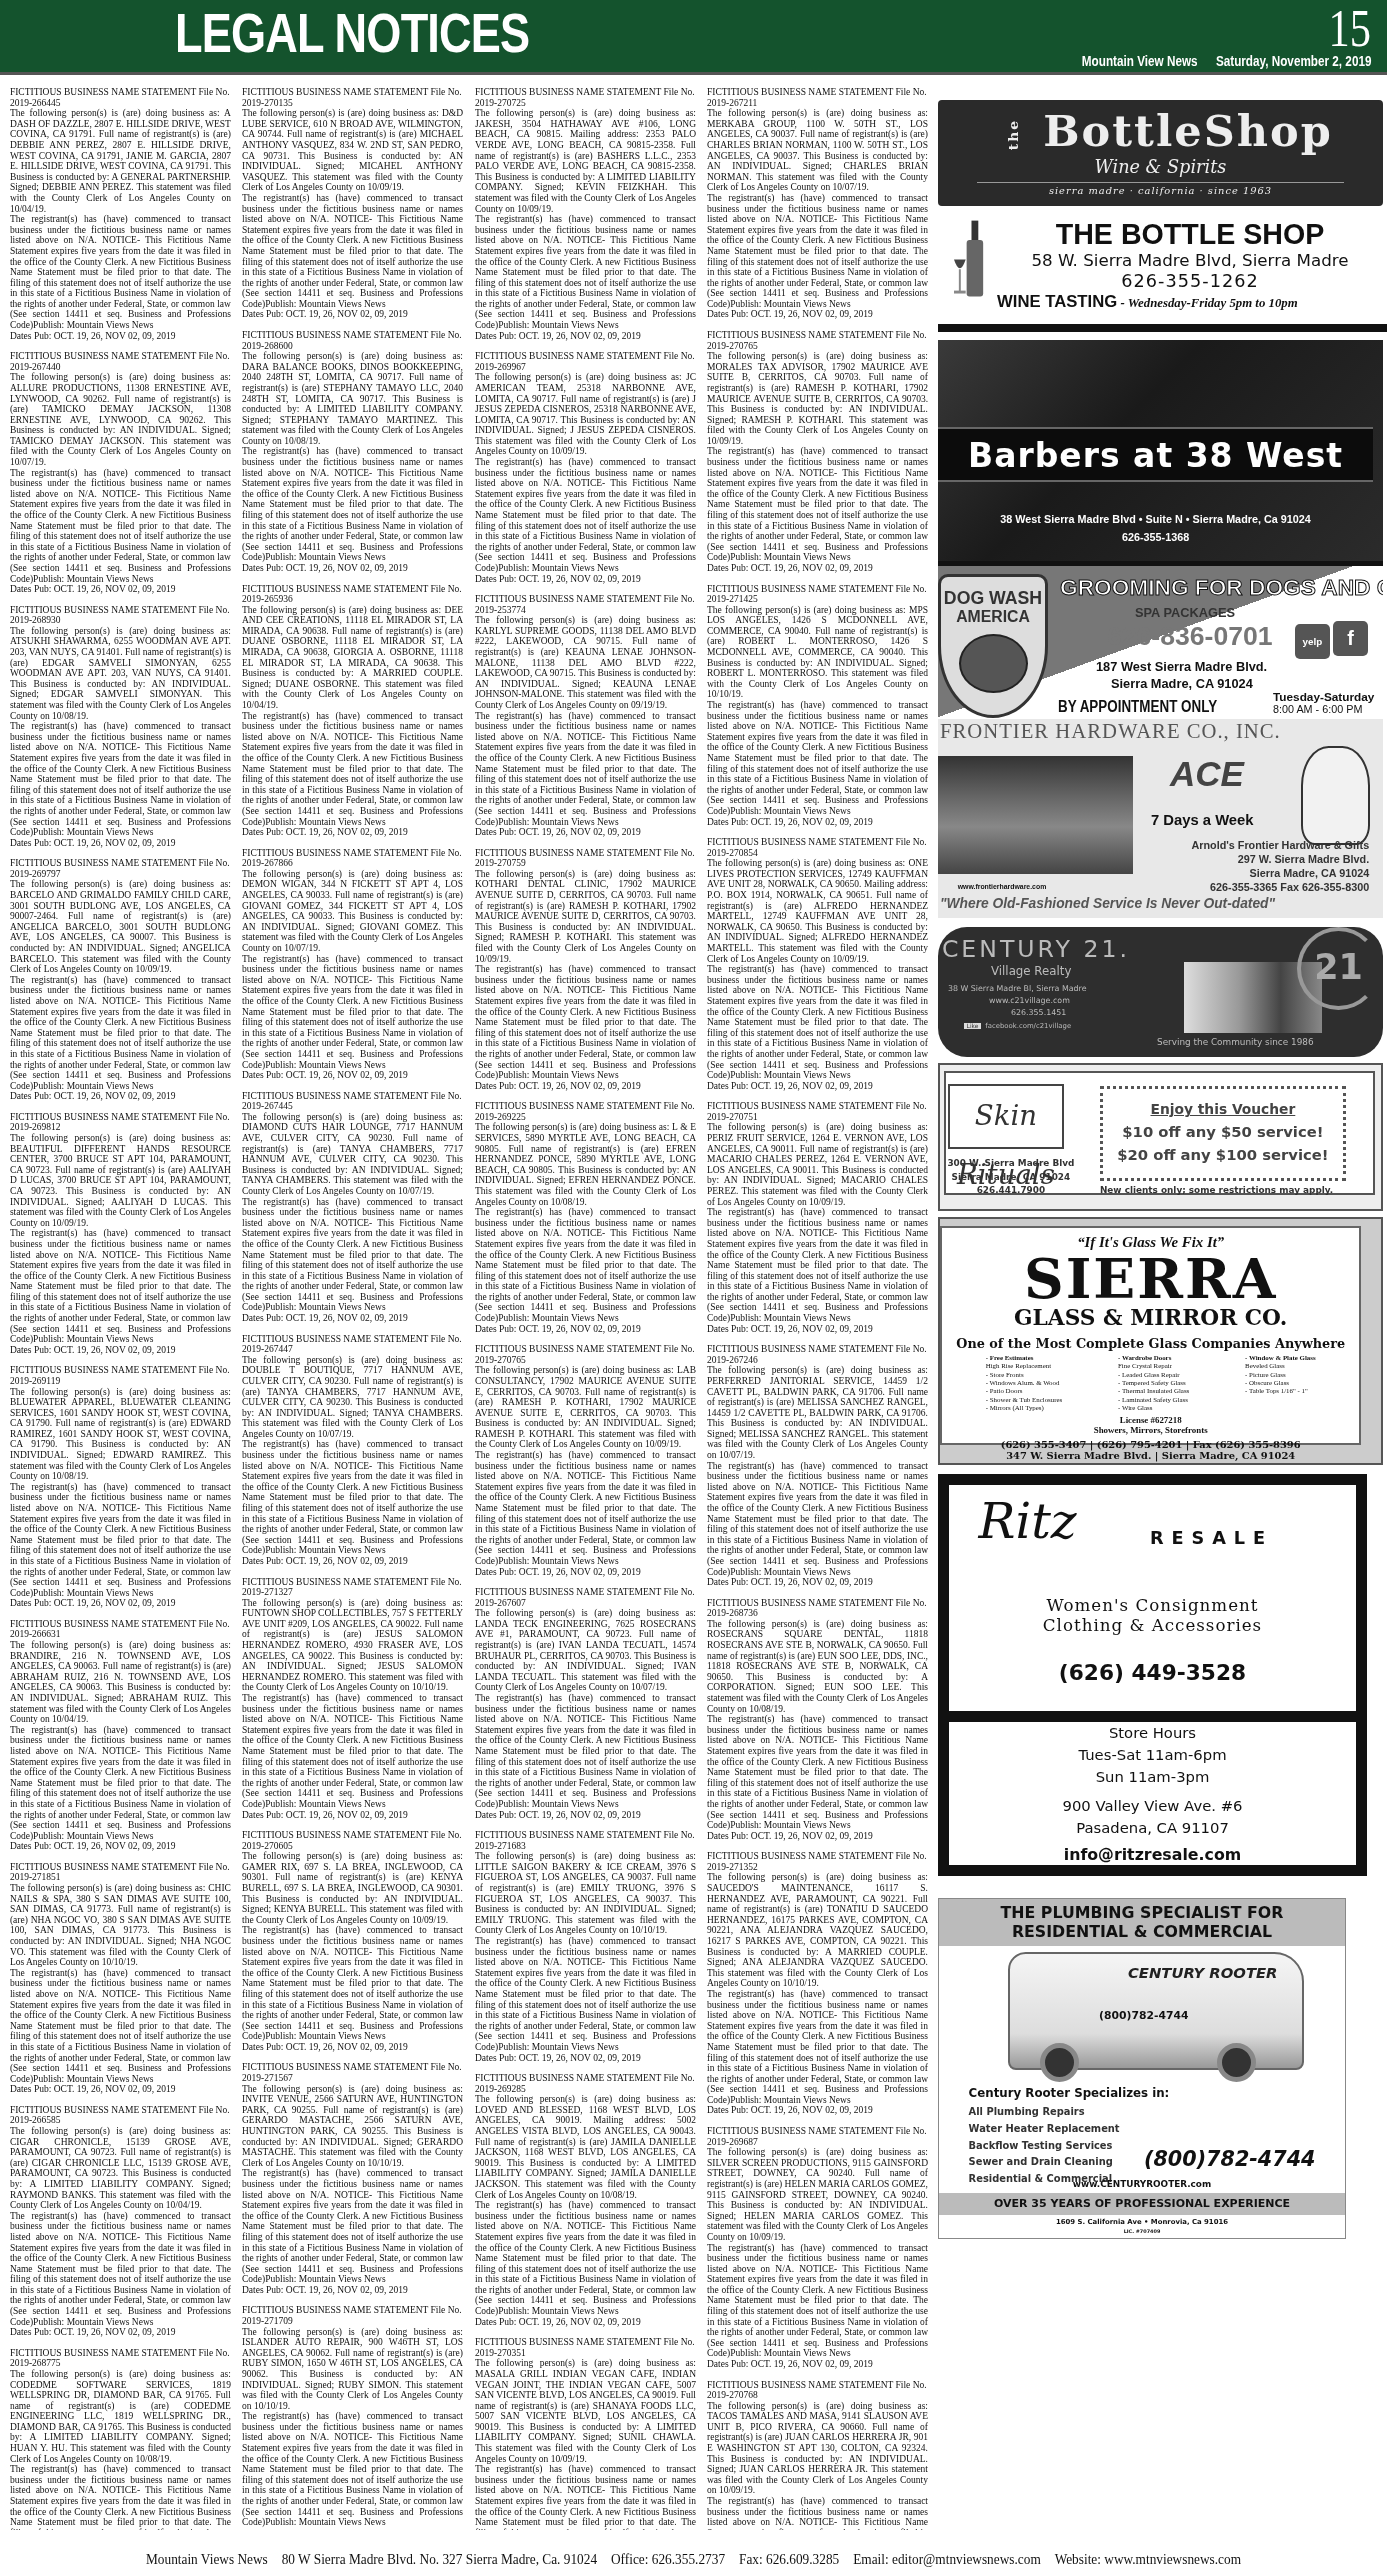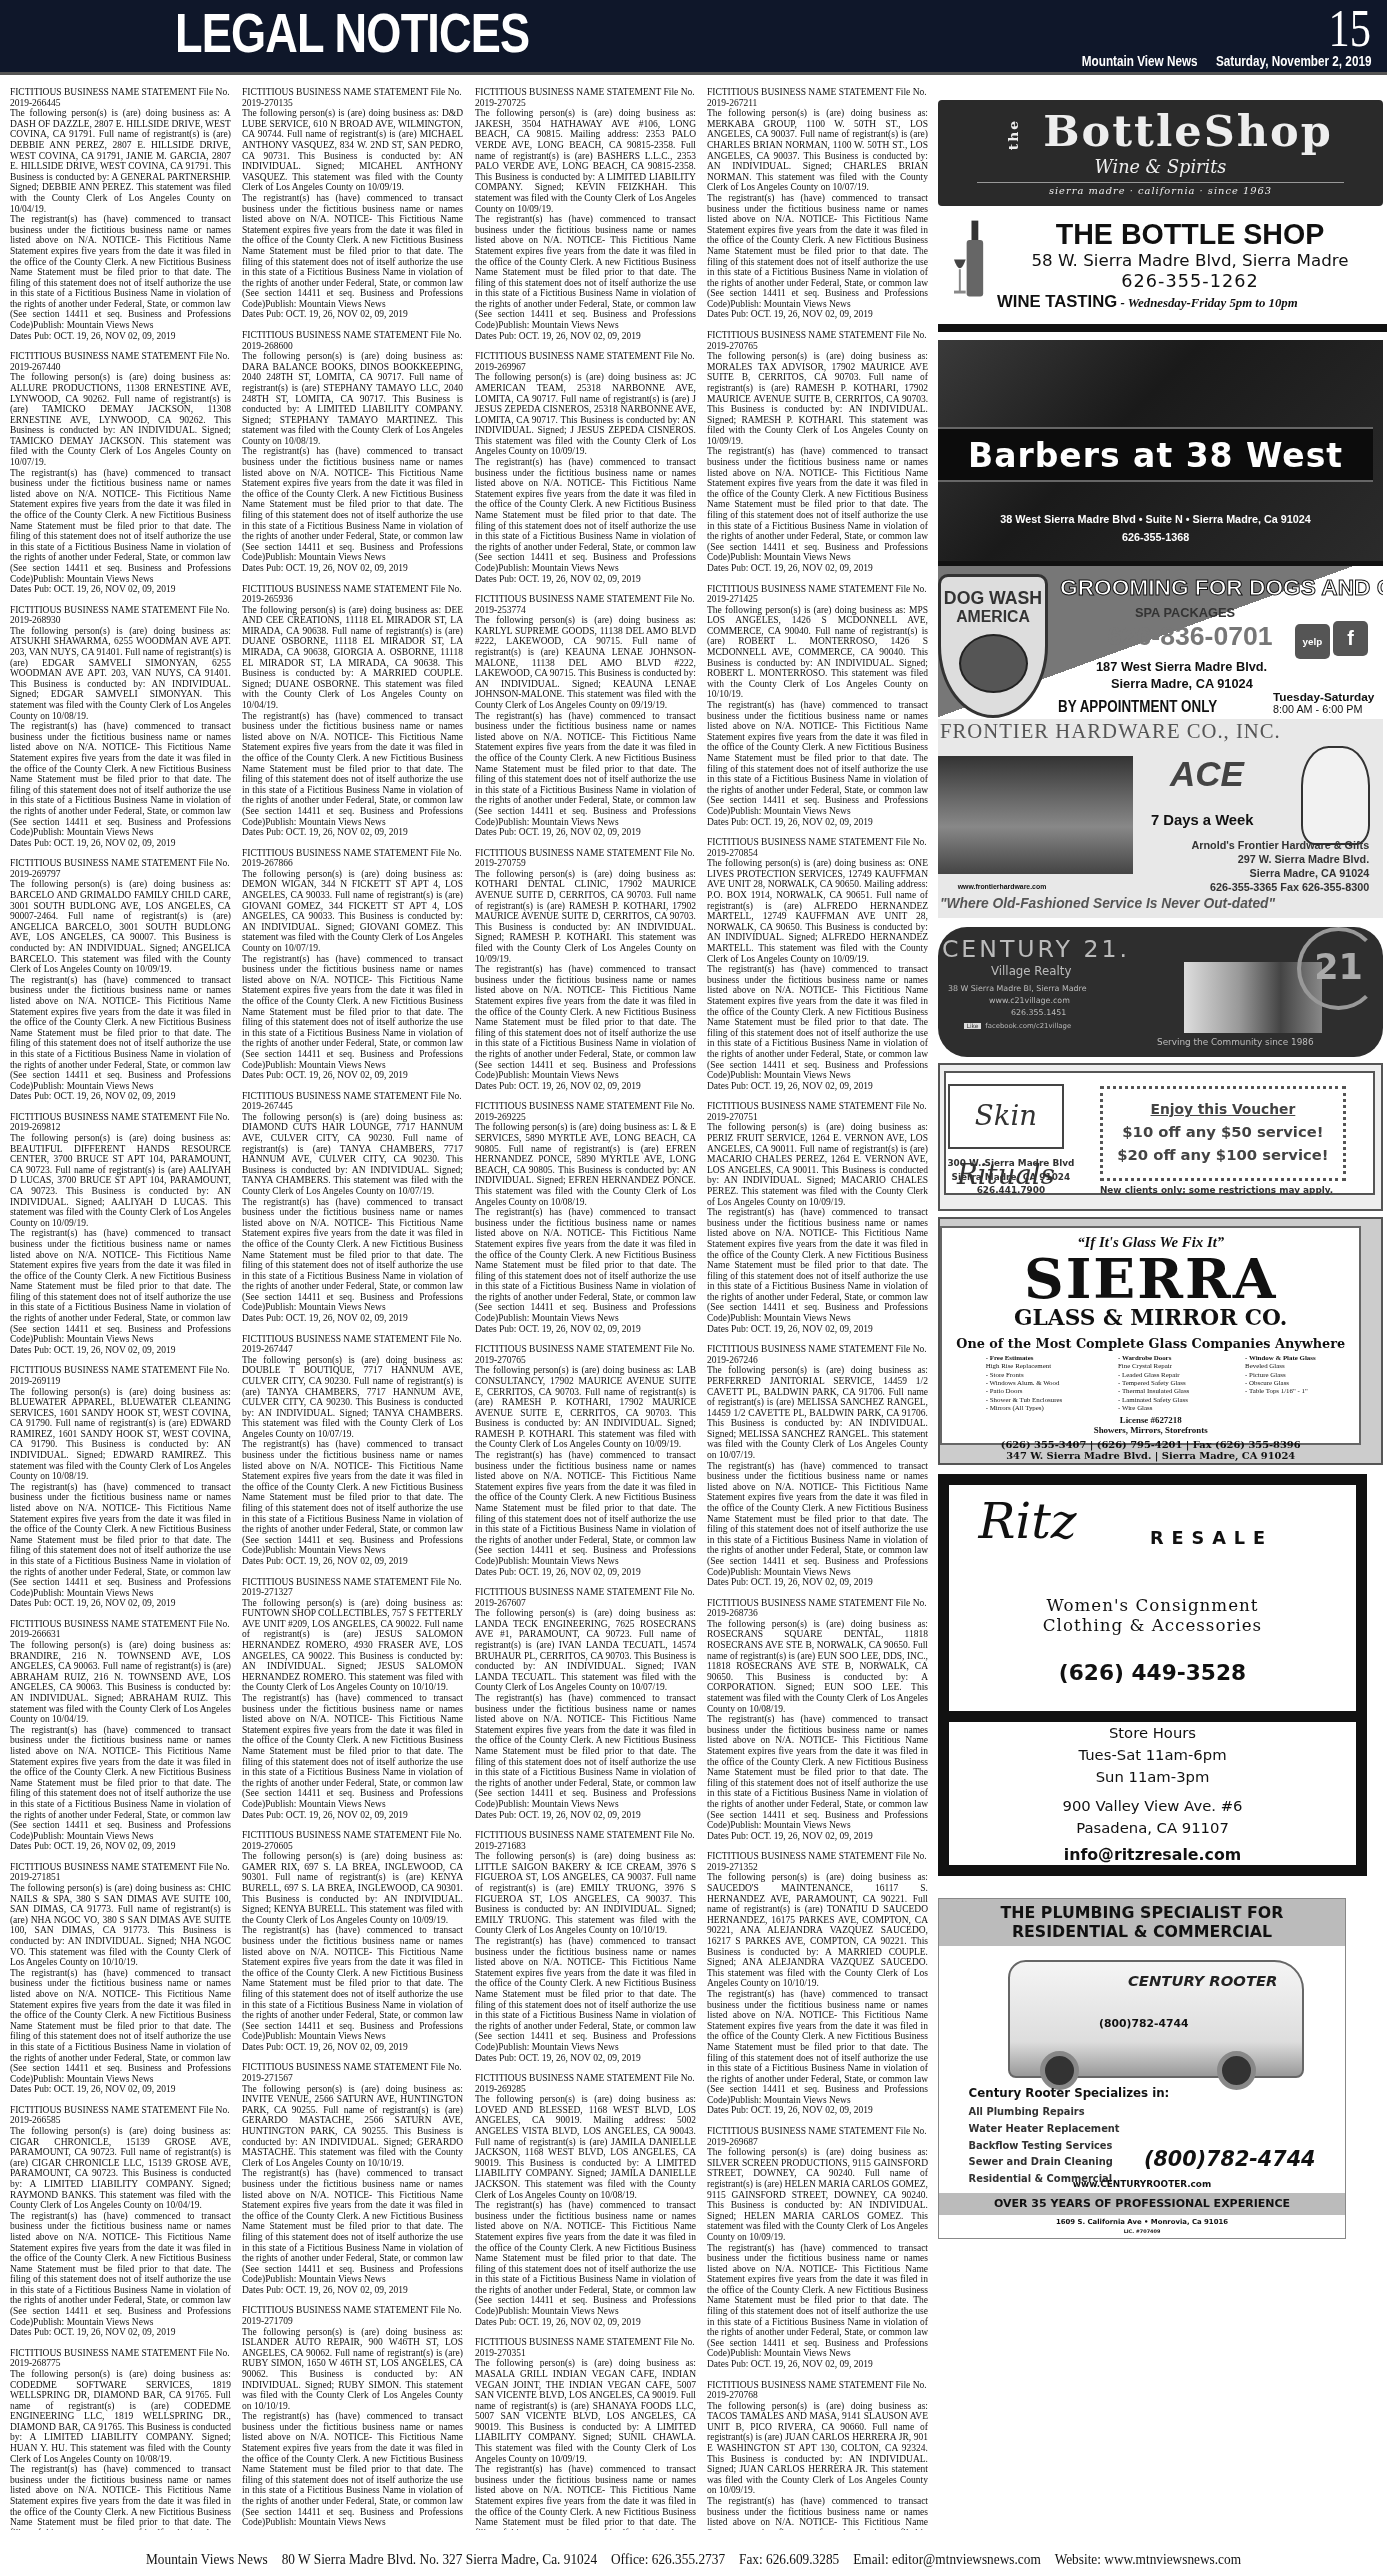--- a/index.html
+++ b/index.html
@@ -1,19 +1,19 @@
 <!DOCTYPE html>
 <html><head>
 <meta charset="utf-8">
 <style>
   * { box-sizing: border-box; margin: 0; padding: 0; }
   html, body { width: 1387px; height: 2576px; background: #fff; overflow: hidden; }
   body { font-family: "Liberation Serif", "DejaVu Serif", serif; color: #111; position: relative; }
 
-  .masthead { position: absolute; left: 0; top: 0; width: 1387px; height: 75px; background: #0f172a; border-bottom: 3px solid #555; }
+  .masthead { position: absolute; left: 0; top: 0; width: 1387px; height: 75px; background: #14532d; border-bottom: 3px solid #555; }
   .masthead .title { position: absolute; left: 175px; top: 2px; font-family: "Liberation Sans", "DejaVu Sans", sans-serif; font-weight: bold; font-size: 55px; color: #fff; letter-spacing: -1px; transform: scaleX(0.82); transform-origin: left top; line-height: 63px; }
   .masthead .pageno { position: absolute; right: 15.8px; top: 0px; font-family: "Liberation Serif", serif; font-size: 53px; color: #fff; line-height: 57px; transform: scaleX(0.8); transform-origin: right top; }
   .masthead .sub { position: absolute; right: 15.8px; top: 54px; font-family: "Liberation Sans", sans-serif; font-weight: bold; font-size: 13.8px; color: #fff; transform: scaleX(0.85); transform-origin: right top; white-space: nowrap; }
   .masthead .sub span { margin-left: 17.7px; }
 
   .col { position: absolute; top: 87px; width: 221px; height: 2443px; overflow: hidden; font-size: 9.5px; line-height: 10.6px; text-align: justify; }
   .col-1 { left: 9.9px; }
   .col-2 { left: 242px; }
   .col-3 { left: 475px; top: 87px; }
   .col-4 { left: 707px; top: 87px; }
@@ -119,21 +119,21 @@
   .ad-ritz .t1 { position: absolute; left: 0; right: 0; top: 110px; font-family: "DejaVu Serif", serif; font-size: 16.7px; letter-spacing: 1px; }
   .ad-ritz .t2 { position: absolute; left: 0; right: 0; top: 130px; font-family: "DejaVu Serif", serif; font-size: 16.7px; letter-spacing: 1px; }
   .ad-ritz .phone { position: absolute; left: 0; right: 0; top: 175px; font-size: 21.7px; font-weight: bold; }
   .ad-ritz-2 { height: 154px; border: 11.8px solid #111; border-top: none; background: #fff; width: 429px; text-align: center; font-family: "DejaVu Sans", sans-serif; }
   .ad-ritz-2 .l { font-size: 14.8px; line-height: 21.7px; }
   .ad-ritz-2 .gap { height: 7.9px; }
   .ad-ritz-2 .email { font-size: 15.8px; font-weight: bold; margin-top: 5.9px; }
 
   .ad-plumb { width: 408px; height: 341px; margin-top: 21.7px; border: 1px solid #888; background: #fff; font-family: "DejaVu Sans", sans-serif; }
   .ad-plumb .head { background: #bbb; text-align: center; font-weight: bold; font-size: 15.8px; line-height: 18.7px; padding: 4.9px 0; }
-  .ad-plumb .van { position: absolute; left: 69px; top: 61px; width: 296px; height: 118px; background: linear-gradient(180deg, #f5f5f5 0%, #ddd 70%, #999 100%); border: 2px solid #666; border-radius: 17.7px 29.6px 7.9px 7.9px; }
+  .ad-plumb .van { position: absolute; left: 69px; top: 53px; width: 296px; height: 118px; background: linear-gradient(180deg, #f5f5f5 0%, #ddd 70%, #999 100%); border: 2px solid #666; border-radius: 17.7px 29.6px 7.9px 7.9px; }
   .ad-plumb .van .logo { position: absolute; left: 118px; top: 11.8px; font-weight: bold; font-style: italic; font-size: 14.8px; line-height: 13.8px; color: #222; }
   .ad-plumb .van .vphone { position: absolute; left: 89px; top: 55px; font-size: 10.8px; font-weight: bold; }
   .ad-plumb .van .wheel { position: absolute; bottom: -13.8px; width: 39px; height: 39px; border-radius: 50%; background: #333; border: 5.9px solid #888; }
   .ad-plumb .spec { position: absolute; left: 29.6px; top: 187px; font-size: 11.8px; font-weight: bold; }
   .ad-plumb .list { position: absolute; left: 29.6px; top: 205px; font-size: 9.9px; line-height: 16.7px; font-weight: bold; color: #333; }
   .ad-plumb .em { position: absolute; left: 207px; top: 203px; font-size: 39px; font-weight: bold; font-style: italic; color: #222; letter-spacing: -3px; }
   .ad-plumb .em small { font-size: 13.8px; letter-spacing: 0; vertical-align: top; position: relative; top: 7.9px; }
   .ad-plumb .ephone { position: absolute; left: 205px; top: 248px; font-size: 20.7px; font-weight: bold; font-style: italic; }
   .ad-plumb .web { position: absolute; left: 0; right: 0; top: 280px; text-align: center; font-size: 8.9px; font-weight: bold; }
   .ad-plumb .exp { position: absolute; left: 0; right: 0; top: 294px; background: #bbb; text-align: center; font-weight: bold; font-size: 11px; line-height: 21.7px; }

